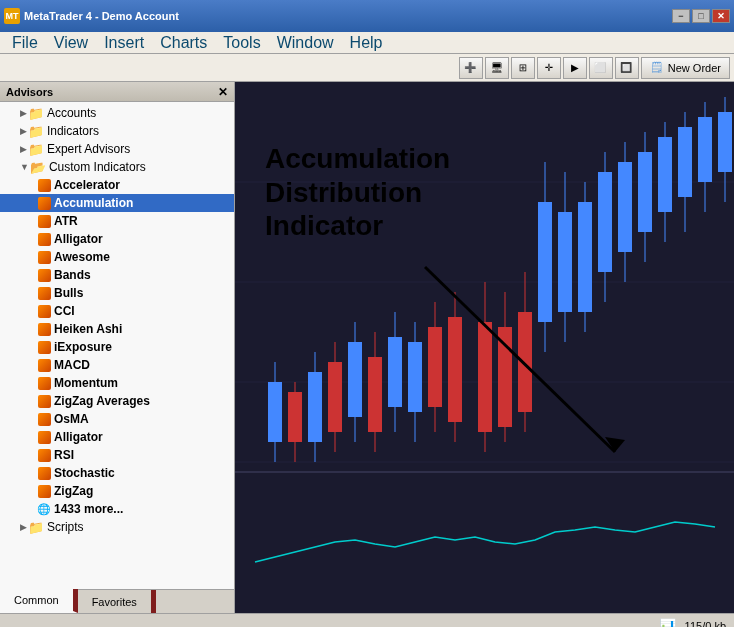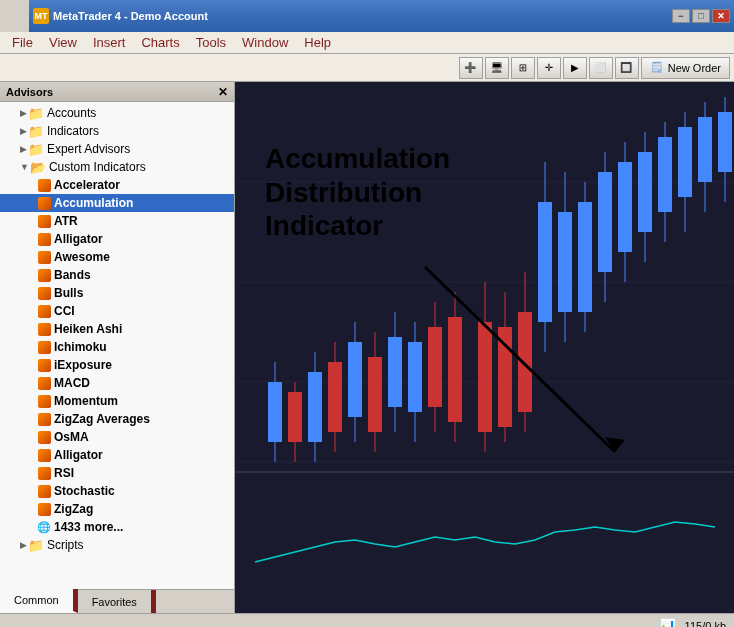--- a/index.html
+++ b/index.html
@@ -8,42 +8,41 @@
     
     .title-bar {
       background: linear-gradient(to bottom, #4a7cc7, #2c5fa8);
       height: 22px;
       display: flex;
       align-items: center;
       padding: 16px 4px;
       color: white;
       font-size: 11px;
       font-weight: bold;
-      margin-left: 29px;
     }
     .title-bar-icon { width: 16px; height: 16px; margin-right: 4px; background: #e8a000; border-radius: 2px; display: flex; align-items: center; justify-content: center; font-size: 9px; color: white; }
     .title-bar-title { flex: 1; }
     .title-bar-controls { display: flex; gap: 2px; }
     .title-btn { width: 18px; height: 14px; background: #c0c0c0; border: 1px solid #888; font-size: 9px; display: flex; align-items: center; justify-content: center; cursor: pointer; color: #333; }
     .title-btn.close { background: #c0392b; color: white; }
 
     
     .menu-bar {
       background: #f0ece4;
       height: 22px;
       display: flex;
       align-items: center;
       padding: 0 4px;
       border-bottom: 1px solid #a0a0a0;
     }
     .menu-item {
       padding: 2px 8px;
       cursor: pointer;
-      font-size: 13px;
-      color: #7f1d1d;
+      font-size: 16px;
+      color: #0c4a6e;
     }
 
     
     .toolbar {
       background: #f0ece4;
       height: 28px;
       display: flex;
       align-items: center;
       padding: 2px 4px;
       border-bottom: 1px solid #a0a0a0;
@@ -306,26 +305,20 @@
         <span>CCI</span>
       </div>
 
       <div class="nav-item nav-indent2">
         <span class="nav-item-icon">
             <span style="background:linear-gradient(135deg,#ff8800,#cc4400);width:13px;height:13px;display:inline-block;border-radius:2px;"></span>
           </span>
         <span>Heiken Ashi</span>
       </div>
 
-      <div class="nav-item nav-indent2">
-        <span class="nav-item-icon">
-            <span style="background:linear-gradient(135deg,#ff8800,#cc4400);width:13px;height:13px;display:inline-block;border-radius:2px;"></span>
-          </span>
-        <span>Ichimoku</span>
-      </div>
 
       <div class="nav-item nav-indent2">
         <span class="nav-item-icon">
             <span style="background:linear-gradient(135deg,#ff8800,#cc4400);width:13px;height:13px;display:inline-block;border-radius:2px;"></span>
           </span>
         <span>iExposure</span>
       </div>
 
       <div class="nav-item nav-indent2">
         <span class="nav-item-icon">

